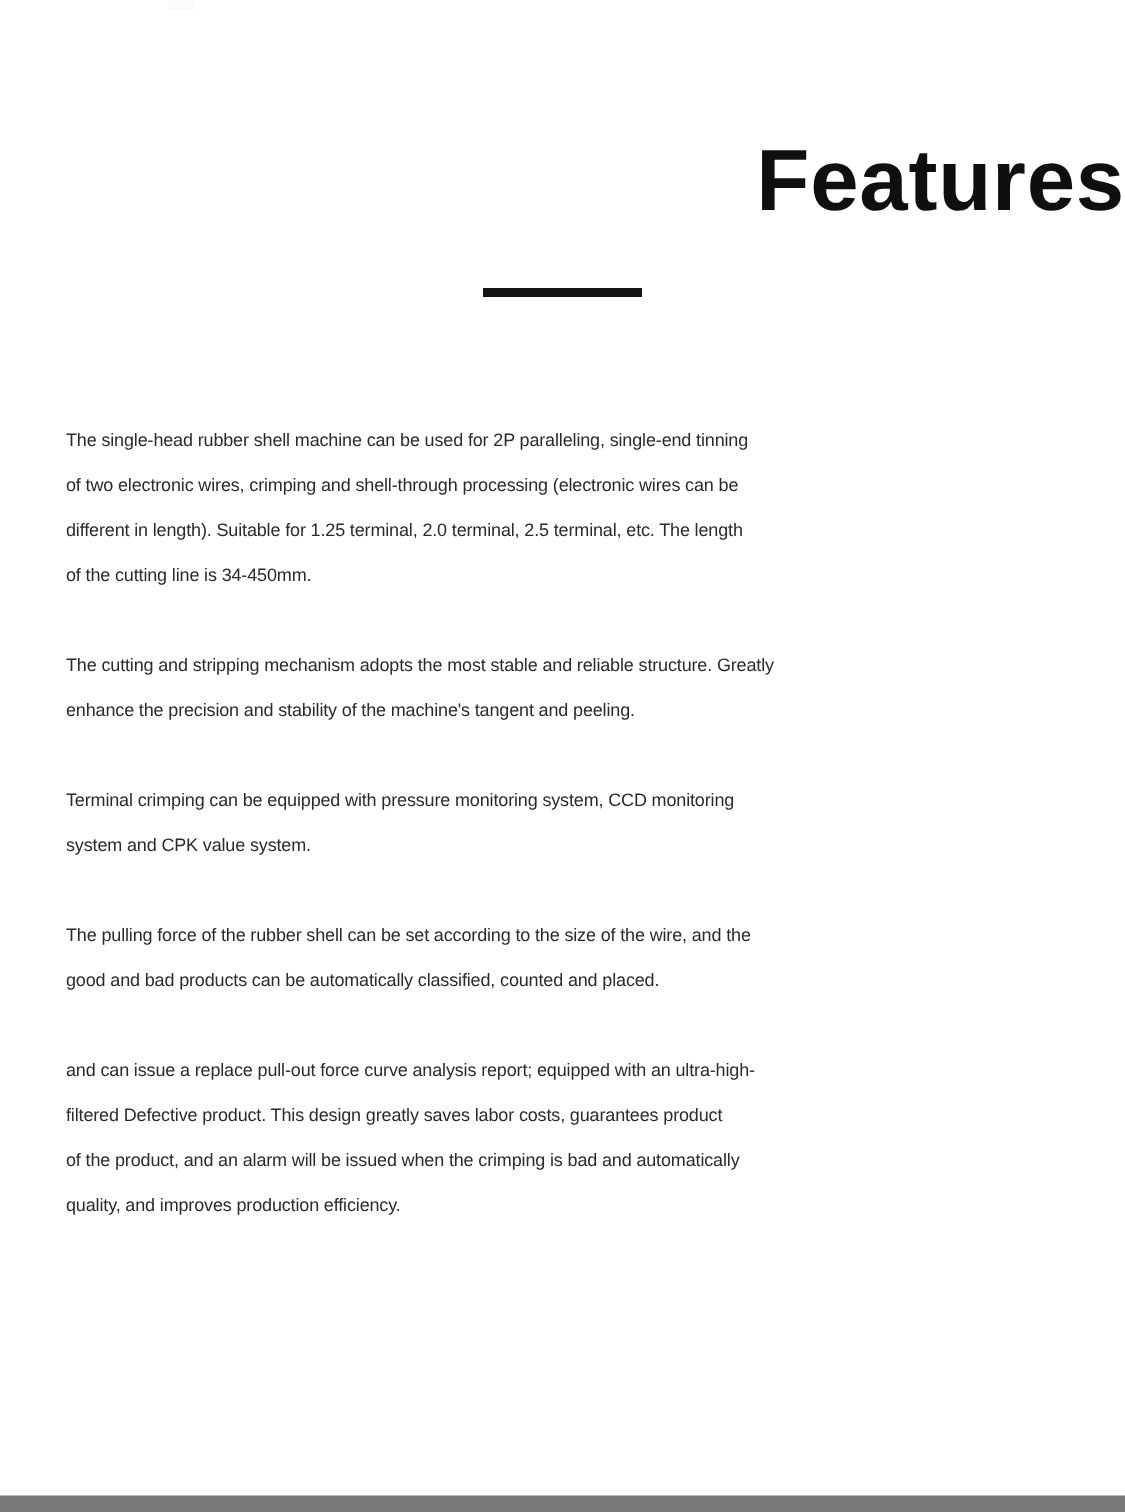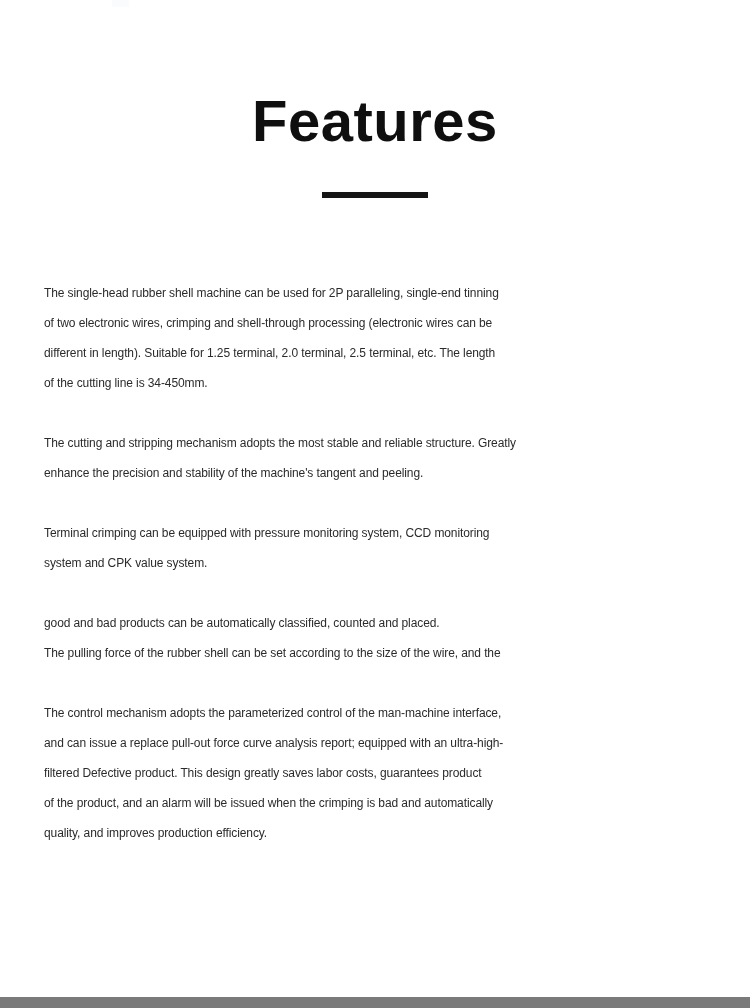--- a/index.html
+++ b/index.html
@@ -17,21 +17,21 @@
   .top-artifact {
     position: absolute;
     left: 112px;
     top: 0;
     width: 17px;
     height: 7px;
     background: #fafbfc;
   }
   .page-title {
     padding-top: 50px;
-    text-align: center;
+    text-align: right;
     font-size: 58px;
     line-height: 64px;
     color: #0f0f0f;
     letter-spacing: 0.5px;
   }
   .title-rule {
     width: 106px;
     height: 6px;
     background: #151515;
     margin: 22px auto 0 auto;
@@ -77,25 +77,24 @@
       </div>
       <div class="para">
         <div class="line">The cutting and stripping mechanism adopts the most stable and reliable structure. Greatly</div>
         <div class="line">enhance the precision and stability of the machine's tangent and peeling.</div>
       </div>
       <div class="para">
         <div class="line">Terminal crimping can be equipped with pressure monitoring system, CCD monitoring</div>
         <div class="line">system and CPK value system.</div>
       </div>
       <div class="para">
+        <div class="line">The pulling force of the rubber shell can be set according to the size of the wire, and the</div>
         <div class="line">good and bad products can be automatically classified, counted and placed.</div>
-        <div class="line">The pulling force of the rubber shell can be set according to the size of the wire, and the</div>
       </div>
       <div class="para">
-        <div class="line">The control mechanism adopts the parameterized control of the man-machine interface,</div>
         <div class="line">and can issue a replace pull-out force curve analysis report; equipped with an ultra-high-</div>
         <div class="line">filtered Defective product. This design greatly saves labor costs, guarantees product</div>
         <div class="line">of the product, and an alarm will be issued when the crimping is bad and automatically</div>
         <div class="line">quality, and improves production efficiency.</div>
       </div>
     </div>
 
   <div class="bottom-bar"></div>
 </div>
 

